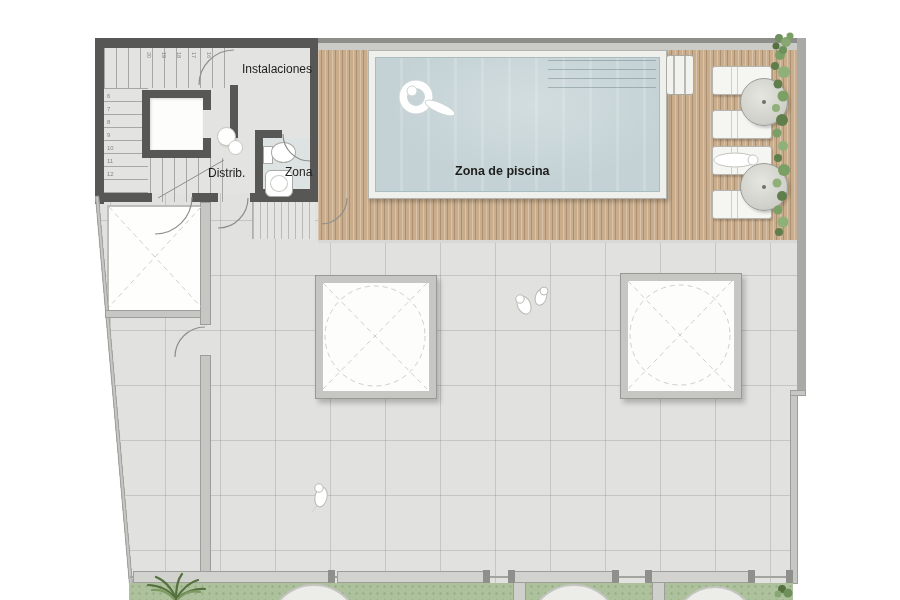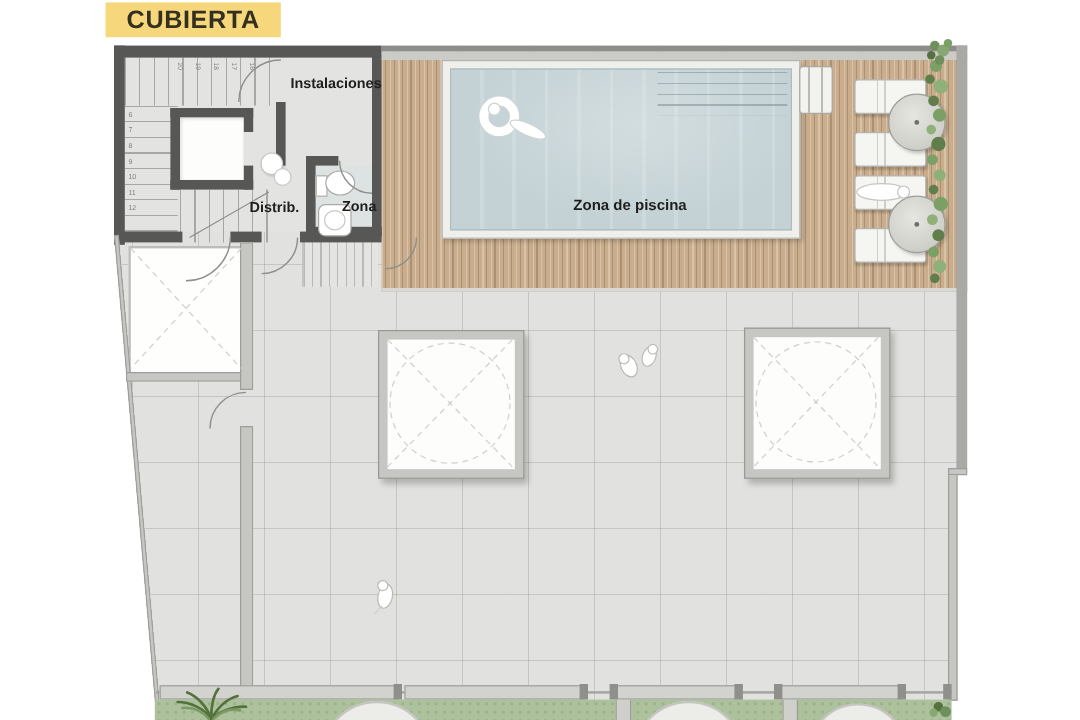--- a/index.html
+++ b/index.html
@@ -21,21 +21,21 @@
   
   .deck{left:318px;top:44px;width:488px;height:196px;background-color:#c9ad8c;
     background-image:repeating-linear-gradient(to right, rgba(255,255,255,.28) 0 1px, transparent 1px 3px, rgba(96,70,45,.28) 3px 4px, transparent 4px 7px);
     border-bottom:3px solid #d8d8d5;}
   .pool-coping{left:368px;top:50px;width:297px;height:147px;background:#efefec;border:1px solid #b3b3b0;box-shadow:2px 3px 4px rgba(0,0,0,.22);}
   .pool-water{left:375px;top:57px;width:283px;height:133px;background-color:#c4d2d5;border:1px solid #a9bcc0;
     background-image:radial-gradient(ellipse at 55% 35%, rgba(255,255,255,.25), transparent 65%),
       repeating-linear-gradient(to right, transparent 0 24px, rgba(255,255,255,.15) 24px 27px);}
   .pool-steps{left:548px;top:60px;width:108px;height:36px;
     background-image:repeating-linear-gradient(to bottom, rgba(104,126,131,.45) 0 1px, transparent 1px 9px);}
-  .pool-label{left:455px;top:164px;width:140px;text-align:center;font-size:12.5px;font-weight:600;color:#1e1e1c;}
+  .pool-label{left:455px;top:164px;width:140px;text-align:left;font-size:12.5px;font-weight:600;color:#1e1e1c;}
   .ladder{left:666px;top:55px;width:26px;height:38px;background:#f2f2ef;border:1px solid #a9a9a5;border-radius:3px;
     background-image:linear-gradient(to right, transparent 6px, #b9b9b5 6px, #b9b9b5 8px, transparent 8px, transparent 17px, #b9b9b5 17px, #b9b9b5 19px, transparent 19px);}
 
   
   .lounger{width:58px;height:27px;background:#f5f5f2;border:1px solid #b4b4b0;border-radius:3px;box-shadow:1px 2px 2px rgba(0,0,0,.18);
     background-image:linear-gradient(to right, transparent 18px, #cfcfc9 18px, #cfcfc9 19px, transparent 19px, transparent 24px, #cfcfc9 24px, #cfcfc9 25px, transparent 25px);}
   .umbrella{width:46px;height:46px;border-radius:50%;background:radial-gradient(circle at 44% 38%, #e6e6e1, #d0d0cb 68%, #bcbcb7);border:1px solid #9c9c98;box-shadow:2px 2px 3px rgba(0,0,0,.2);}
   .umbrella::after{content:"";position:absolute;left:50%;top:50%;width:4px;height:4px;margin:-2px 0 0 -2px;border-radius:50%;background:#6e6e6a;}
 
   
@@ -66,21 +66,21 @@
 
   
   .toilet-tank{left:263px;top:146px;width:8px;height:16px;background:#fff;border:1px solid #a9a9a5;}
   .toilet-bowl{left:271px;top:142px;width:23px;height:19px;background:#fff;border:1px solid #a9a9a5;border-radius:50%;}
   .sink{left:265px;top:170px;width:26px;height:25px;background:#fff;border:1px solid #a9a9a5;border-radius:6px;}
   .sink::after{content:"";position:absolute;left:4px;top:4px;right:4px;bottom:4px;border:1px solid #c9c9c5;border-radius:50%;}
   .deco1{left:217px;top:127px;width:17px;height:17px;background:#fff;border:1px solid #c6c6c2;border-radius:50%;box-shadow:1px 1px 2px rgba(0,0,0,.15);}
   .deco2{left:228px;top:140px;width:13px;height:13px;background:#fff;border:1px solid #c6c6c2;border-radius:50%;}
 
   
-  .room-label{font-size:12px;font-weight:700;color:#1e1e1c;white-space:nowrap;}
+  .room-label{font-size:12px;font-weight:400;color:#1e1e1c;white-space:nowrap;}
 
   
   .rail-line{background:#a3a3a0;}
   .rail-seg{height:10px;background:#d2d2cf;border:1px solid #9d9d9a;}
   .rail-post{width:7px;height:13px;background:#8f8f8c;}
   .green{left:129px;top:583px;width:664px;height:17px;background:#adc29c;overflow:hidden;
     background-image:radial-gradient(rgba(120,145,105,.35) 1px, transparent 1.5px);background-size:7px 7px;}
   .gcirc{position:absolute;border-radius:50%;background:#ecece9;border:2px solid #c5c5c1;}
   .gsep{position:absolute;top:0;width:11px;height:17px;background:#cfcfcc;border-left:1px solid #9d9d9a;border-right:1px solid #9d9d9a;}
   svg.overlay{position:absolute;left:0;top:0;pointer-events:none;}
@@ -272,16 +272,13 @@
         <circle cx="788" cy="593" r="4.5" fill="#6f905c"></circle>
       <circle cx="778" cy="594" r="3.5" fill="#87a872"></circle>
     </g>
   </svg>
 
   <div class="abs room-label" style="left:242px;top:62px;">Instalaciones</div>
   <div class="abs room-label" style="left:208px;top:166px;">Distrib.</div>
   <div class="abs room-label" style="left:285px;top:165px;">Zona</div>
   <div class="abs pool-label">Zona de piscina</div>
 
-  <div class="abs banner">
-    <span>CUBIERTA</span>
-  </div>
 </div>
 
 </body></html>

